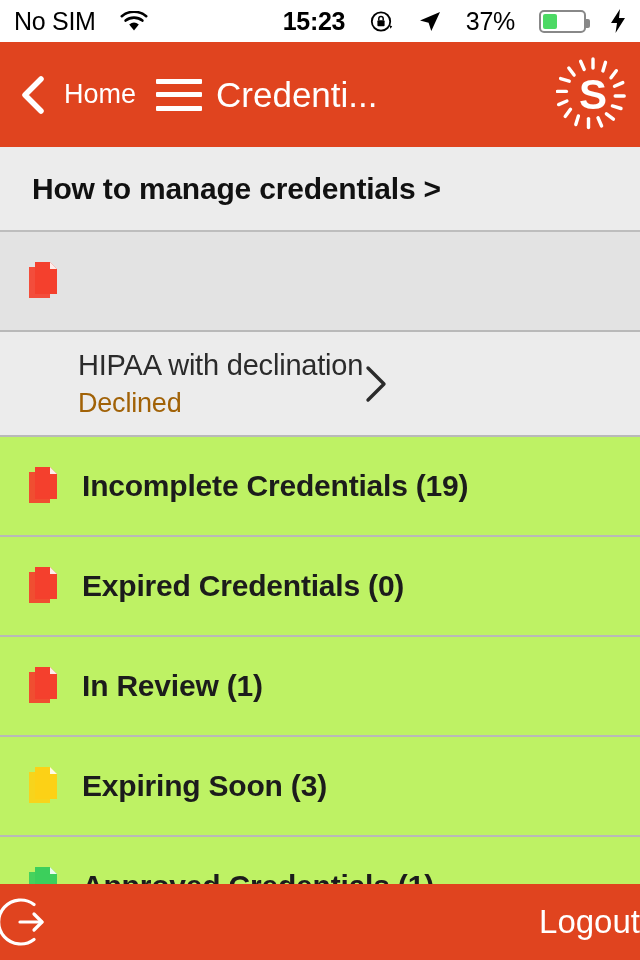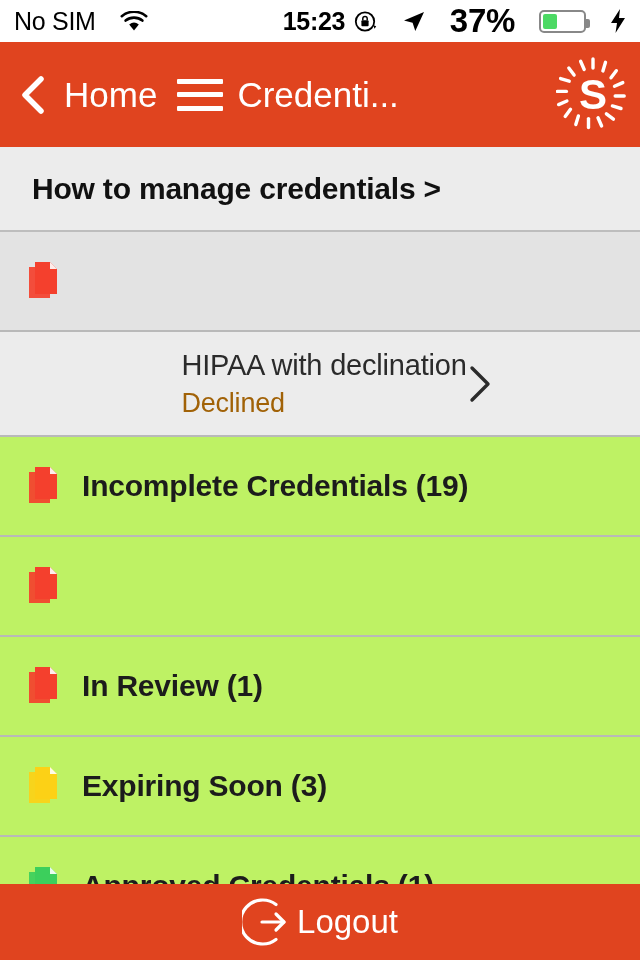--- a/index.html
+++ b/index.html
@@ -17,41 +17,41 @@
     display:flex; align-items:center; justify-content:space-between;
     padding:0 14px; font-size:25px; font-weight:500;
     letter-spacing:-0.3px;
   }
   .sb-left, .sb-right { display:flex; align-items:center; gap:24px; }
   .sb-center { position:absolute; left:0; right:12px; text-align:center;
                font-size:25px; font-weight:600; pointer-events:none; }
   .wifi-ico { width:28px; height:21px; display:block; }
   .rot-ico  { width:25px; height:25px; display:block; }
   .loc-ico  { width:24px; height:24px; display:block; }
-  .batt-pct { font-size:33px; font-weight:700; }
+  .batt-pct { font-size:25px; font-weight:400; }
   .battery {
     position:relative; width:47px; height:23px;
     border:2px solid #888; border-radius:5px; padding:2px;
   }
   .battery::after {
     content:""; position:absolute; right:-6px; top:7px;
     width:4px; height:9px; background:#888; border-radius:0 2px 2px 0;
   }
   .batt-fill { height:100%; background:#4cd964; border-radius:2px; }
   .bolt-ico { width:16px; height:24px; display:block; }
 
   
   .navbar {
     height:105px; background:#e0441f;
     display:flex; align-items:center; padding:0 18px;
     position:relative;
   }
   .back-chev { width:30px; height:40px; flex:none; margin-right:16px; }
   .nav-home {
-    color:#fff; font-size:35px; font-weight:400; letter-spacing:0px;
+    color:#fff; font-size:27px; font-weight:400; letter-spacing:0px;
     white-space:nowrap;
   }
   .hamburger { width:46px; height:32px; margin:0 14px 0 20px; flex:none;
                display:flex; flex-direction:column; justify-content:space-between; }
   .hamburger i { display:block; height:5px; background:#fff; border-radius:1px; }
   .nav-title {
     color:#fff; font-size:35px; font-weight:400; white-space:nowrap;
     overflow:hidden;
   }
   .logo { position:absolute; right:10px; top:50%; transform:translateY(-50%);
@@ -72,32 +72,32 @@
     background:#bef264; border-bottom:2px solid #b9b9b9;
   }
   .row.active { background:#e3e3e3; }
   .row-label { font-size:30px; font-weight:bold; color:#1c1c1c;
                margin-left:22px; letter-spacing:-0.2px; white-space:nowrap; }
   .doc-ico { width:32px; height:40px; flex:none; }
 
   .subrow {
     height:105px; background:#ececec; border-bottom:2px solid #b9b9b9;
     display:flex; align-items:center; padding:0 28px 0 78px;
-    justify-content:center;
+    justify-content:flex-start;
   }
   .sub-texts { display:flex; flex-direction:column; gap:6px; }
   .sub-title { font-size:29px; color:#2b2b2b; font-weight:400; letter-spacing:-0.2px; }
   .sub-status { font-size:27px; color:#e0441f; font-weight:400; letter-spacing:-0.2px; }
   .chev-right { width:26px; height:40px; flex:none; margin-right:16px; }
 
   
   .logoutbar {
     position:absolute; left:0; right:0; bottom:0; height:76px;
     background:#e0441f; display:flex; align-items:center;
-    justify-content:center; gap:3px;
+    justify-content:space-between; gap:3px;
   }
   .logout-ico { width:52px; height:52px; flex:none; }
   .logout-text { color:#fff; font-size:33px; font-weight:400; letter-spacing:0px; }
 </style>
 </head>
 <body>
 
 <div id="app">
 
   <div class="statusbar">
@@ -194,20 +194,21 @@
             <path d="M22 1 V8 H29 Z" fill="#ffffff" opacity="0.9"></path>
           </svg>
           <span class="row-label">Incomplete Credentials (19)</span>
         </div>
         <div class="row">
           <svg class="doc-ico" viewBox="0 0 32 40">
             <path d="M1 6 H16 L22 12 V37 H1 Z" fill="#f4402d" opacity="0.92"></path>
             <path d="M7 1 H22 L29 8 V33 H7 Z" fill="#f4402d"></path>
             <path d="M22 1 V8 H29 Z" fill="#ffffff" opacity="0.9"></path>
           </svg>
+          <span class="row-label">Expired Credentials (0)</span>
         </div>
         <div class="row">
           <svg class="doc-ico" viewBox="0 0 32 40">
             <path d="M1 6 H16 L22 12 V37 H1 Z" fill="#f4402d" opacity="0.92"></path>
             <path d="M7 1 H22 L29 8 V33 H7 Z" fill="#f4402d"></path>
             <path d="M22 1 V8 H29 Z" fill="#ffffff" opacity="0.9"></path>
           </svg>
           <span class="row-label">In Review (1)</span>
         </div>
         <div class="row">

